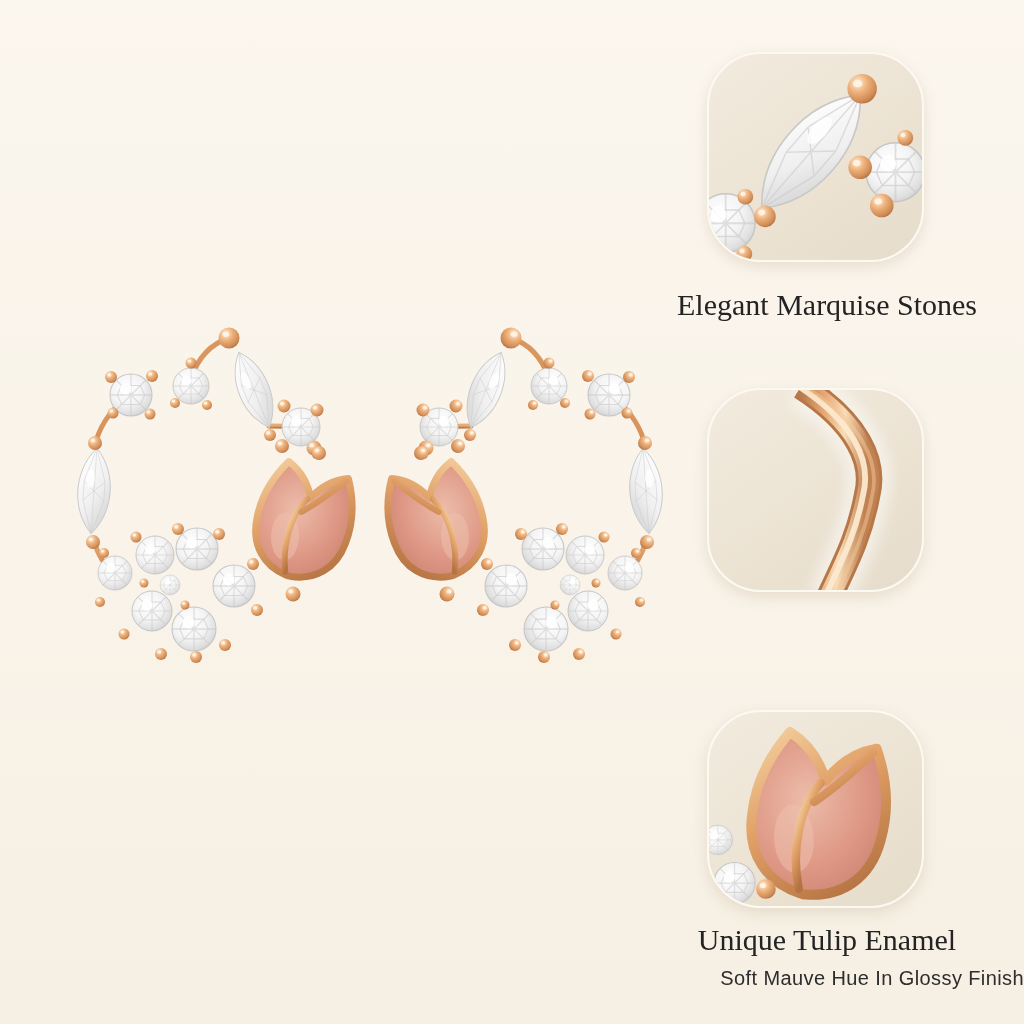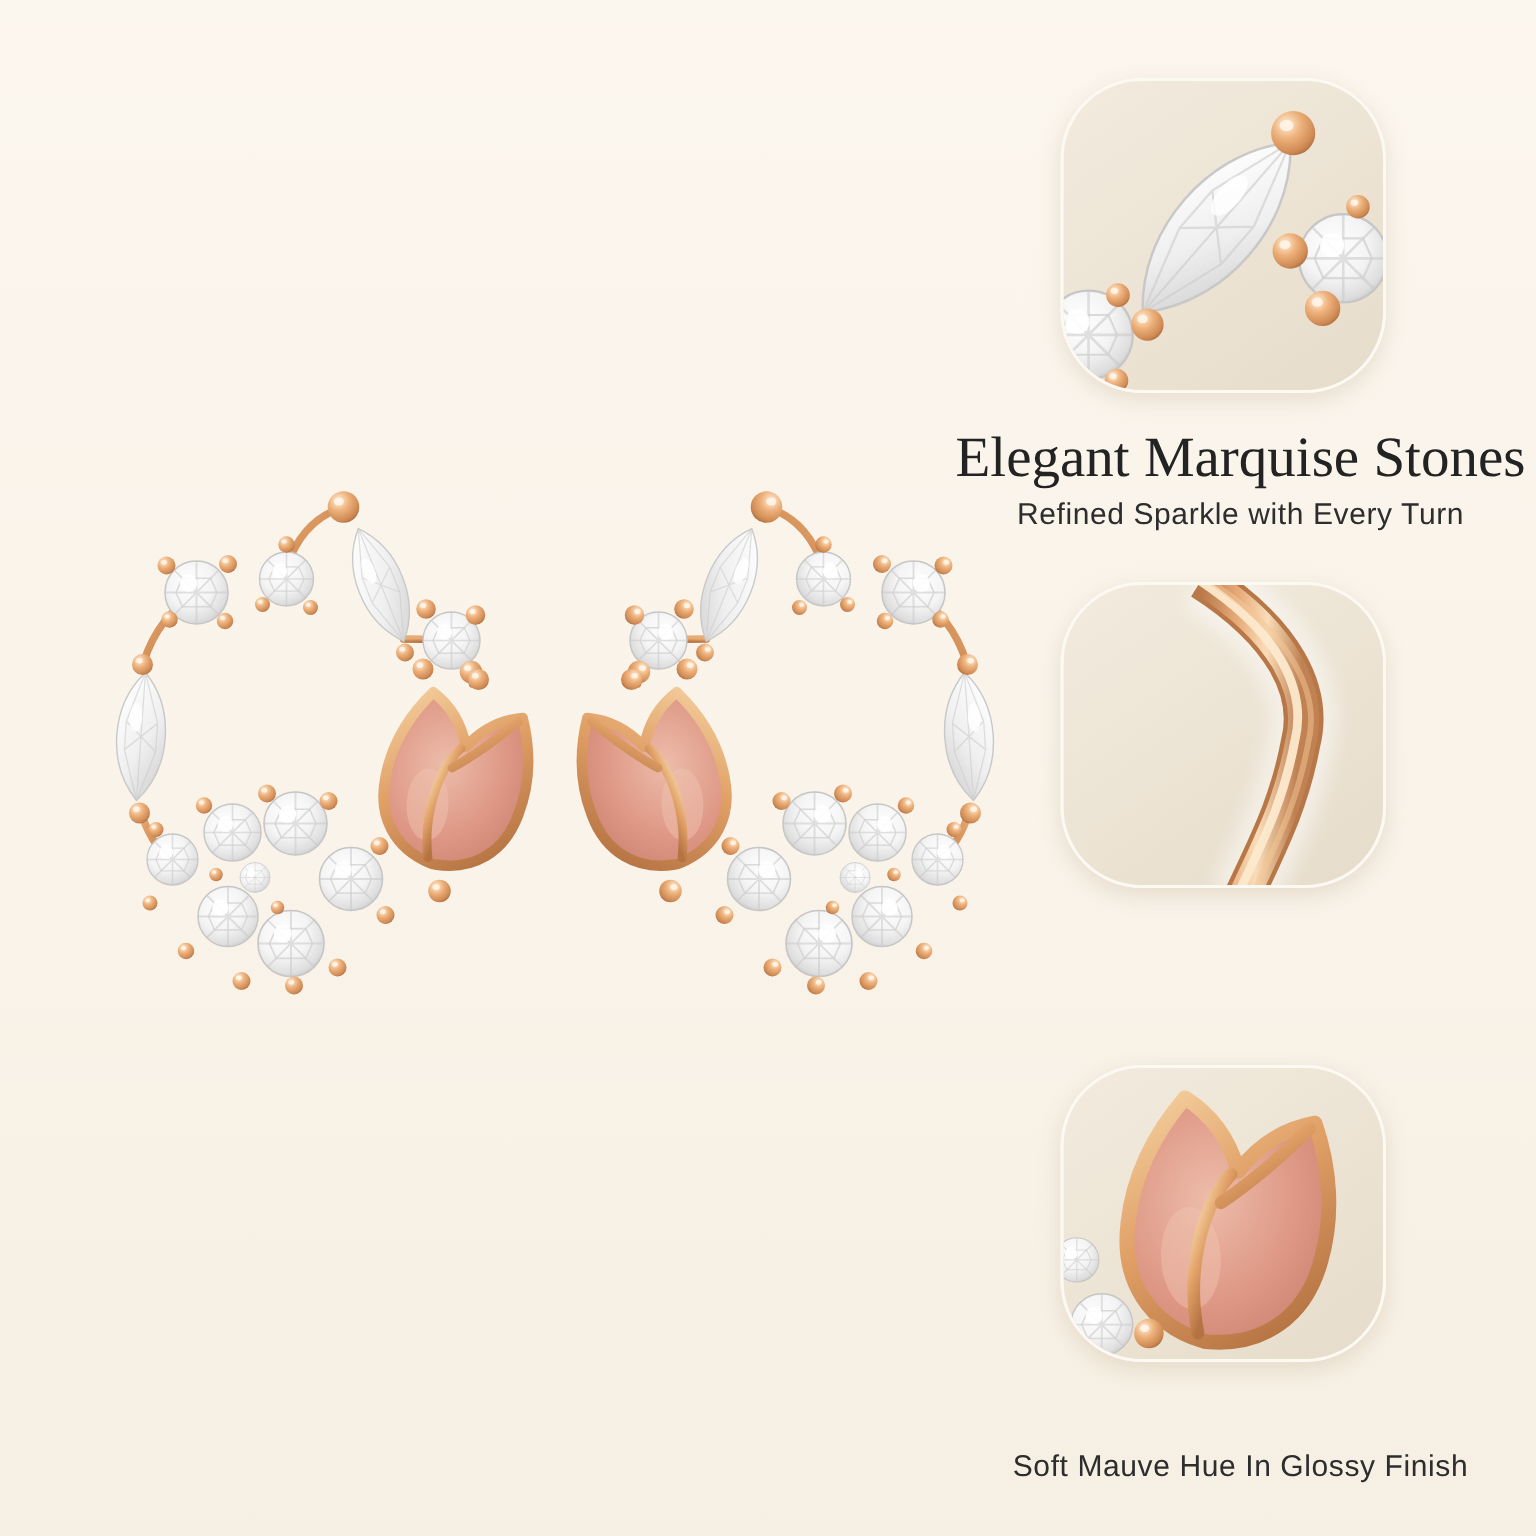--- a/index.html
+++ b/index.html
@@ -26,33 +26,33 @@
     box-sizing:border-box;
   }
   .card svg{display:block;width:100%;height:100%;}
   .card-1{top:52px;height:210px;}
   .card-2{top:388px;height:204px;}
   .card-3{top:710px;height:198px;}
   .feature-title{
     position:absolute;left:630px;width:394px;margin:0;
     text-align:center;
     font-family:"Liberation Serif","DejaVu Serif",serif;
-    font-size:38px;font-weight:400;line-height:34px;
+    font-size:30px;font-weight:400;line-height:34px;
     color:var(--heading-text,#232323);
   }
   .feature-sub{
     position:absolute;left:630px;width:394px;margin:0;
     text-align:center;
     font-family:"Liberation Sans","DejaVu Sans",sans-serif;
     font-size:20px;font-weight:400;line-height:26px;letter-spacing:.4px;
     color:var(--subtitle-text,#2d2d2d);
   }
   .t1{top:288px;} .s1{top:330px;}
   .t2{top:613px;} .s2{top:658px;}
-  .t3{top:923px;} .s3{top:965px;}
+  .t3{top:923px;} .s3{top:965px;text-align:right;}
   .defs-holder{position:absolute;width:0;height:0;overflow:hidden;}
 </style>
 </head>
 <body>
 
 <div class="page">
 
   <svg class="defs-holder" aria-hidden="true">
     <defs>
       <radialGradient id="gBead" cx="0.35" cy="0.3" r="0.8">
@@ -198,35 +198,35 @@
       <use href="#bead" transform="translate(156,33) scale(1.5)"></use>
       <use href="#bead" transform="translate(200,83) scale(0.8)"></use>
       <use href="#bead" transform="translate(154,113) scale(1.2)"></use>
       <use href="#bead" transform="translate(176,152) scale(1.2)"></use>
       <use href="#bead" transform="translate(37,143) scale(0.8)"></use>
       <use href="#bead" transform="translate(57,163) scale(1.1)"></use>
       <use href="#bead" transform="translate(36,201) scale(0.8)"></use>
     </svg>
   </div>
   <h2 class="feature-title t1">Elegant Marquise Stones</h2>
-  <p class="feature-sub s1">Refined Sparkle with Every Turn</p>
 
   <div class="card card-2">
     <svg viewBox="0 0 217 199">
       <path d="M94,-6 C150,30 170,70 161,105 C153,148 138,175 121,212" stroke="#ffffff" stroke-width="44" fill="none" opacity="0.5" filter="url(#soft)"></path>
       <path d="M94,-6 C150,30 170,70 161,105 C153,148 138,175 121,212" stroke="#b87747" stroke-width="27" fill="none"></path>
       <path d="M94,-6 C150,30 170,70 161,105 C153,148 138,175 121,212" stroke="url(#gArc)" stroke-width="21" fill="none"></path>
       <path d="M94,-6 C150,30 170,70 161,105 C153,148 138,175 121,212" stroke="#fce9cd" stroke-width="6" fill="none" opacity="0.95" transform="translate(-4,-1)"></path>
       <path d="M94,-6 C150,30 170,70 161,105 C153,148 138,175 121,212" stroke="#f3c795" stroke-width="4" fill="none" opacity="0.5" transform="translate(5,1)"></path>
     </svg>
   </div>
 
   <div class="card card-3">
     <svg viewBox="0 0 217 193">
       <use href="#cz" transform="translate(9,128) scale(0.75)"></use>
       <use href="#cz" transform="translate(26,172) scale(1.05)"></use>
       <use href="#tulip" transform="translate(112,102) rotate(11) scale(1.45) translate(-50,-62)"></use>
       <use href="#bead" transform="translate(58,178) scale(1)"></use>
     </svg>
   </div>
+  <h2 class="feature-title t3">Unique Tulip Enamel</h2>
   <p class="feature-sub s3">Soft Mauve Hue In Glossy Finish</p>
 
 </div>
 
 </body></html>

